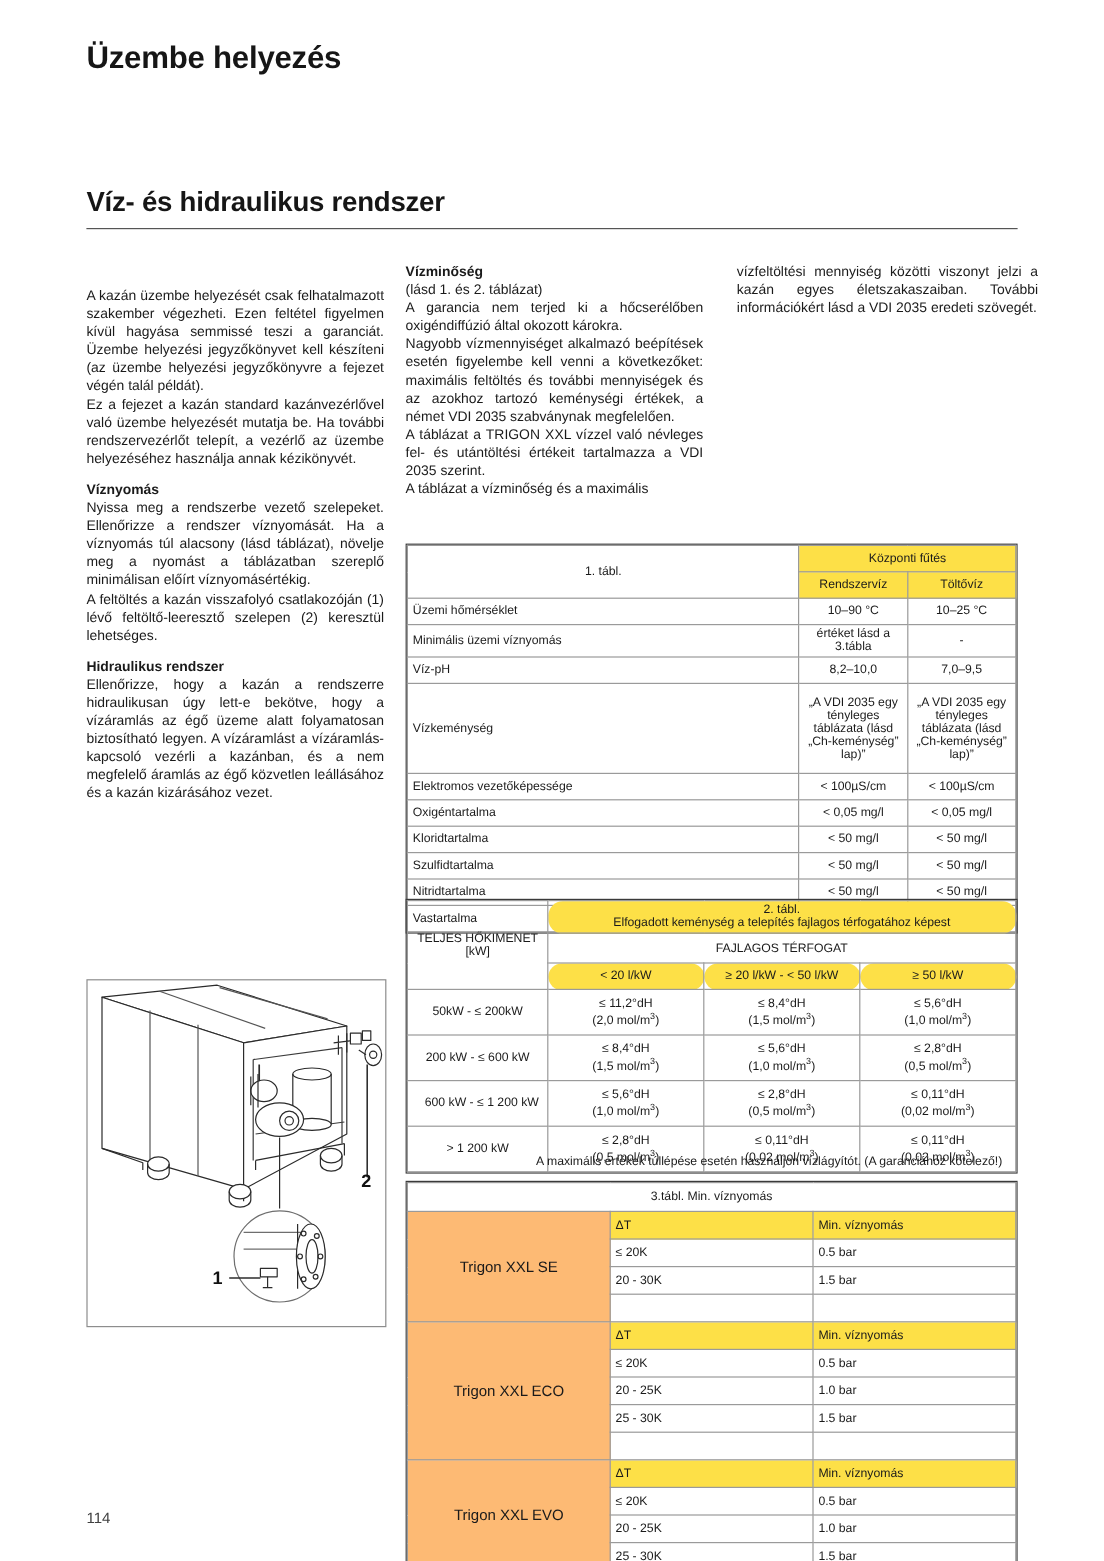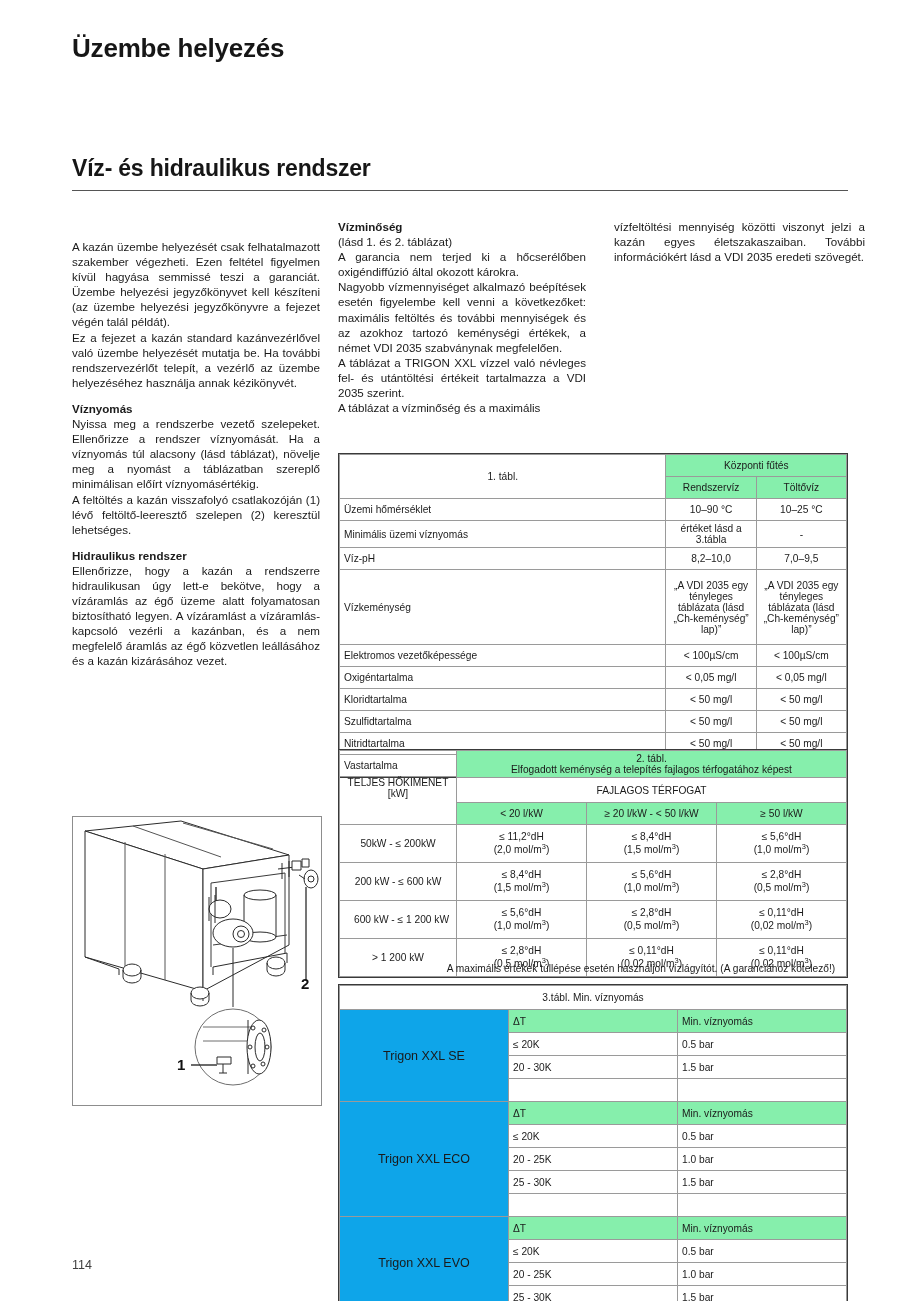--- a/index.html
+++ b/index.html
@@ -97,38 +97,38 @@
     vertical-align: middle;
   }
   .tbl-wrap {
     position: absolute;
     box-sizing: border-box;
   }
   .outer {
     border: 1px solid #3a3a3a;
     box-sizing: border-box;
   }
-  .shade { background: #86efac; }
-  .shade-lite { background: #0ea5e9; }
+  .shade { background: #fde047; }
+  .shade-lite { background: #fdba74; }
   .ctr { text-align: center; }
   .lft { text-align: left; }
   .bold { font-weight: bold; }
 
   
   #table1 { left: 338px; top: 453px; width: 510px; }
   #table1 .c-name { width: 246px; }
   #table1 .c-val  { width: 132px; }
   #table1 td { height: 17px; }
   #table1 td.tall { height: 70px; }
   #table1 .title-cell { height: 38px; }
 
   
   #table2 { left: 338px; top: 749px; width: 510px; }
   #table2 .c-first { width: 108px; }
-  #table2 td { height: 17px; }
+  #table2 td { height: 17px; border-radius: 12px; }
 
   .note {
     position: absolute;
     left: 338px;
     top: 963px;
     width: 510px;
     text-align: center;
     font-size: 10.2px;
     color: #1a1a1a;
     padding-left: 48px;

